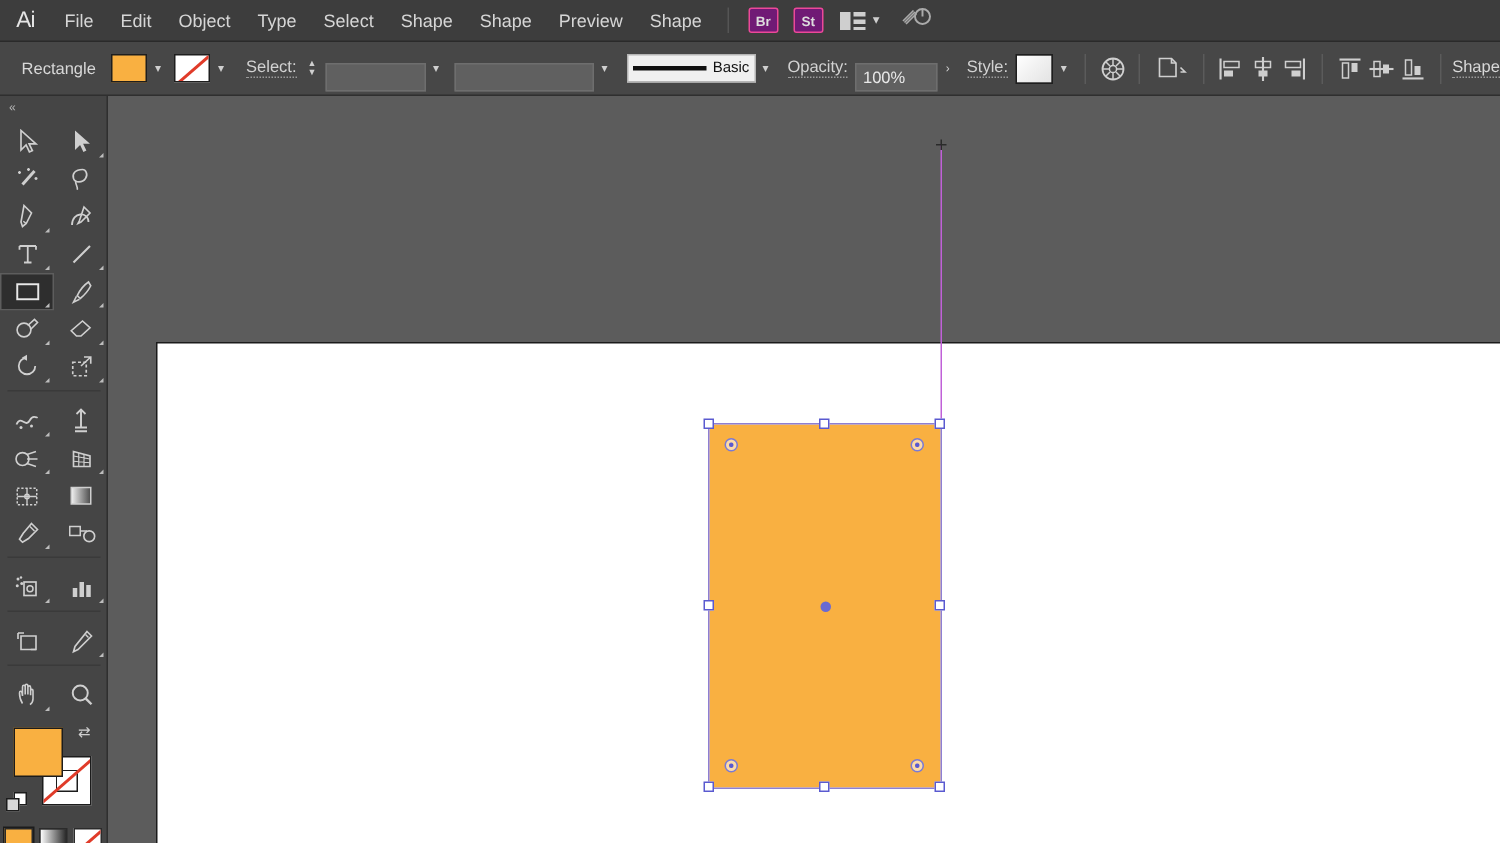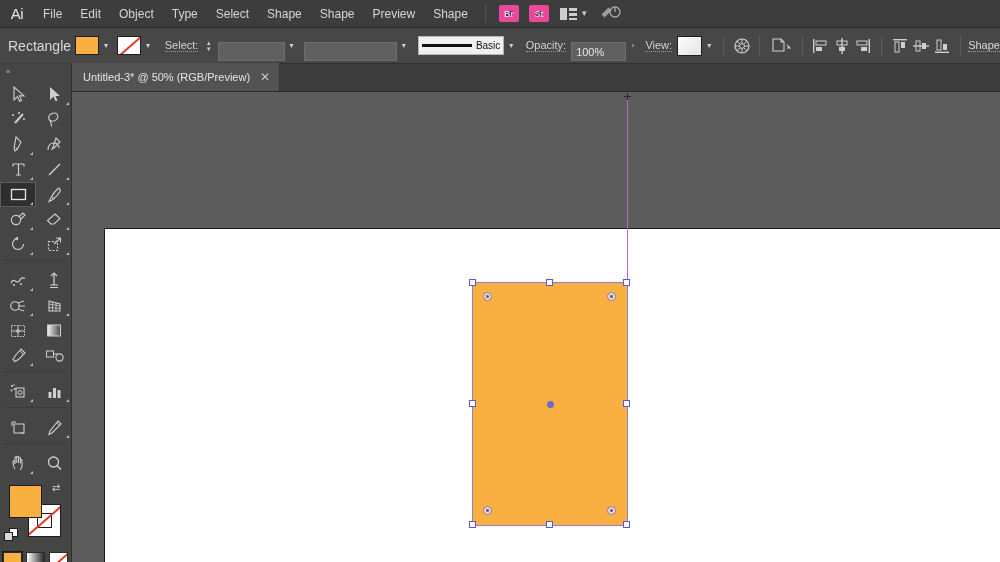--- a/index.html
+++ b/index.html
@@ -28,21 +28,21 @@
   .menu-item {
     padding: 0 9px; height: 28px; line-height: 28px;
     font-size: 12px; color: #d6d6d6; white-space: nowrap;
     cursor: default;
   }
   .menu-sep {
     width: 1px; height: 17px; background: #555; margin: 0 8px;
   }
   .mini-btn {
     width: 20px; height: 17px; margin: 0 5px;
-    background: #701a75; border: 6px solid #ec4899; border-radius: 2px;
+    background: #701a75; border: 1px solid #ec4899; border-radius: 2px;
     color: #ddd; font-size: 9px; font-weight: bold;
     display: flex; align-items: center; justify-content: center;
     cursor: default;
   }
   .ws-switcher {
     display: flex; align-items: center; margin-left: 6px; cursor: default;
   }
   .ws-icon { width: 17px; height: 12px; position: relative; }
   .ws-icon i {
     position: absolute; background: #cfcfcf; display: block;
@@ -58,21 +58,21 @@
     background: #474747;
     display: flex; align-items: center;
     border-bottom: 1px solid #2f2f2f;
     padding-left: 8px;
   }
   .cb-label {
     font-size: 11px; color: #d2d2d2; white-space: nowrap;
   }
   .cb-label.underdot { border-bottom: 1px dotted #9a9a9a; }
   .shape-label {
-    width: 64px; text-align: center; font-size: 14px; color: #d8d8d8;
+    width: 64px; text-align: center; font-size: 11px; color: #d8d8d8;
   }
   .swatch {
     width: 24px; height: 19px; border: 1px solid #1e1e1e;
   }
   .swatch-drop {
     display: flex; align-items: center; margin-left: 4px;
   }
   .drop-arrow {
     width: 14px; text-align: center; color: #cfcfcf; font-size: 8px;
   }
@@ -354,21 +354,21 @@
       <span>Basic</span>
     </div>
     <span class="drop-arrow">▾</span>
 
     <div style="width:8px"></div>
     <div class="cb-label underdot">Opacity:</div>
     <div class="field" style="width:56px;margin-left:5px;">100%</div>
     <span class="drop-arrow">›</span>
 
     <div style="width:6px"></div>
-    <div class="cb-label underdot">View:</div>
+    <div class="cb-label underdot">Style:</div>
     <div class="style-swatch" style="margin-left:5px;"></div>
     <span class="drop-arrow">▾</span>
 
     <div class="cb-sep"></div>
 
     <div class="icon-btn">
       <svg width="18" height="18" viewBox="0 0 18 18">
         <circle cx="9" cy="9" r="7" stroke="#cfcfcf" stroke-width="1.2" fill="none"></circle>
         <circle cx="9" cy="9" r="2.4" stroke="#cfcfcf" stroke-width="1" fill="none"></circle>
         <path d="M9 2 L9 6.6 M9 11.4 L9 16 M2 9 L6.6 9 M11.4 9 L16 9
@@ -432,27 +432,20 @@
         <rect x="4" y="3" width="4" height="10" stroke="#cfcfcf" stroke-width="1" fill="none"></rect>
         <rect x="10" y="7" width="4" height="6" fill="#cfcfcf"></rect>
       </svg>
     </div>
 
     <div class="cb-sep"></div>
 
     <div class="shape-right">Shape</div>
   </div>
 
-  <div class="tabbar">
-    <div class="tabbar-spacer"></div>
-    <div class="doctab">
-      <span>Untitled-3* @ 50% (RGB/Preview)</span>
-      <span class="tab-close">✕</span>
-    </div>
-  </div>
 
   <div class="toolbar">
     <div class="tb-collapse">«</div>
 
     <div class="tb-grid">
 
       <div class="tool">
         <svg width="15" height="17" viewBox="0 0 15 17">
             <path d="M3 1 L3 14 L6.4 10.6 L8.6 15.3 L10.6 14.4 L8.4 9.9 L13 9.9 Z" stroke="#cfcfcf" stroke-width="1.1" fill="none"></path>
           </svg>

